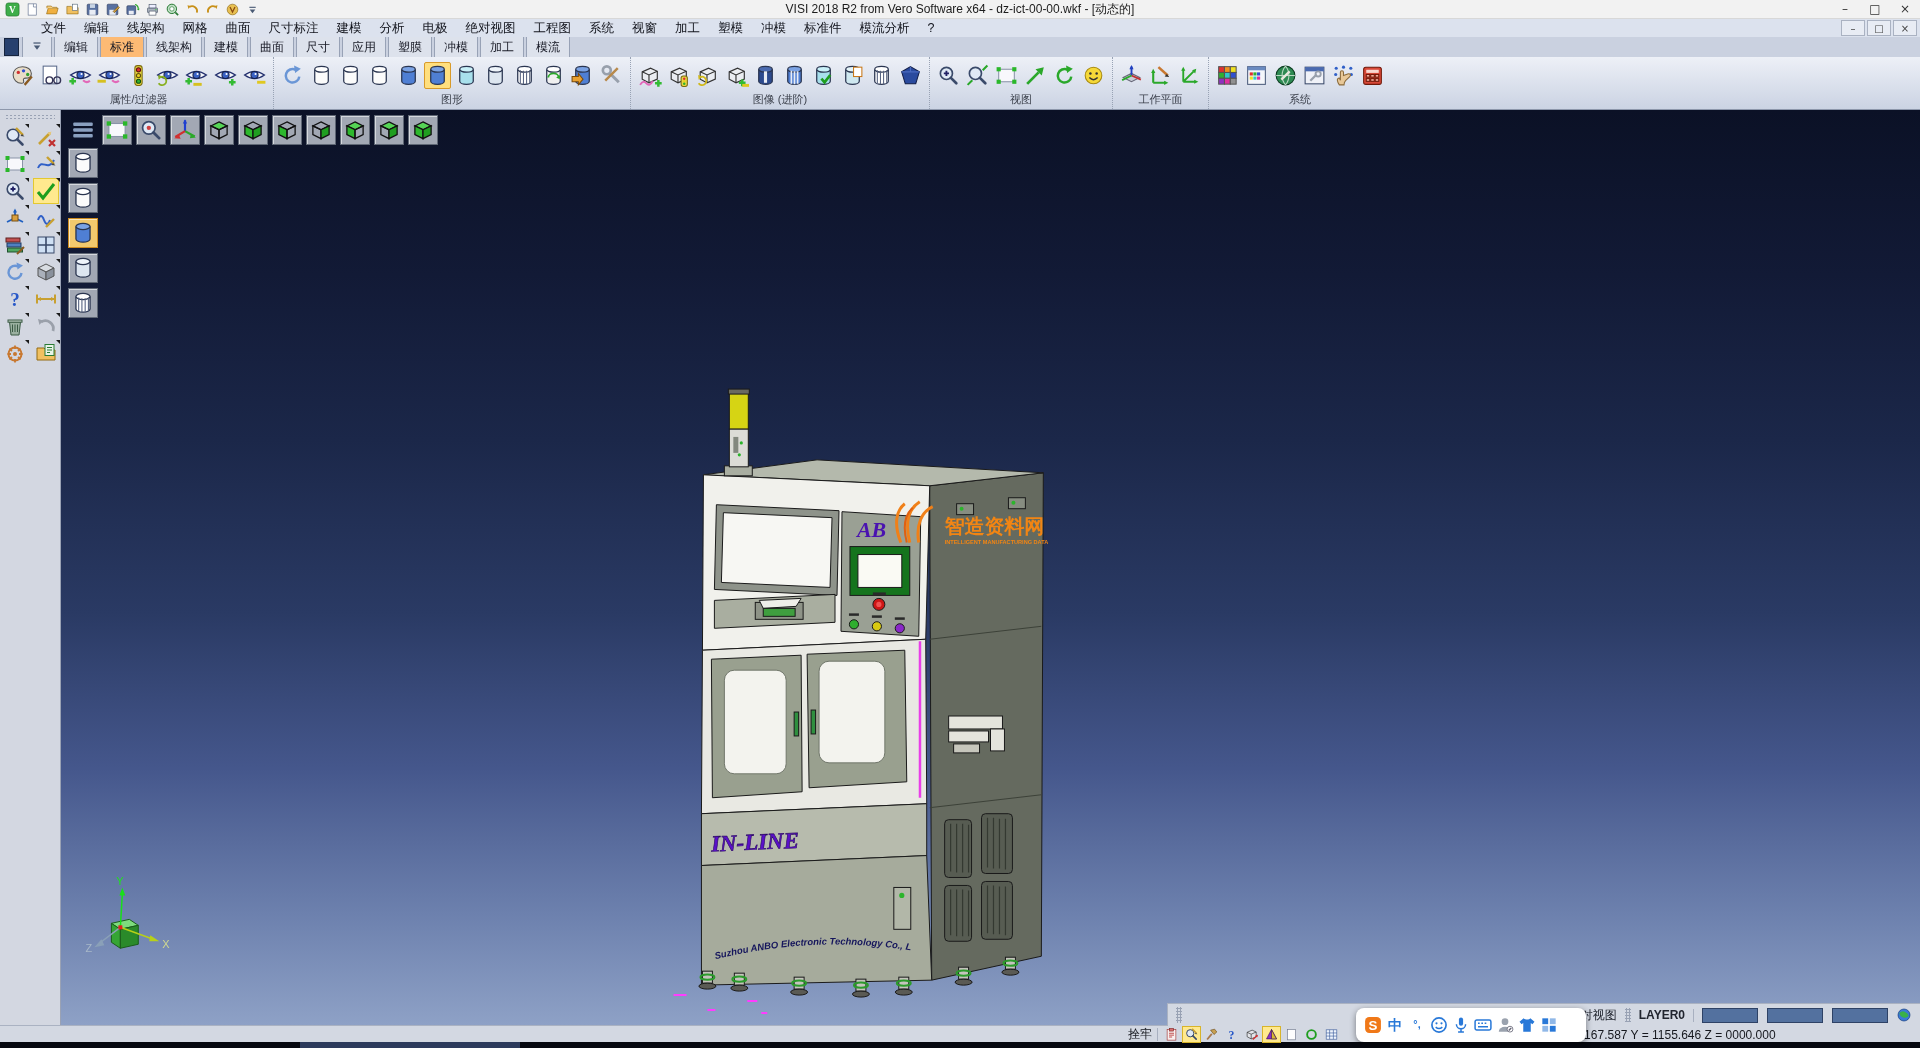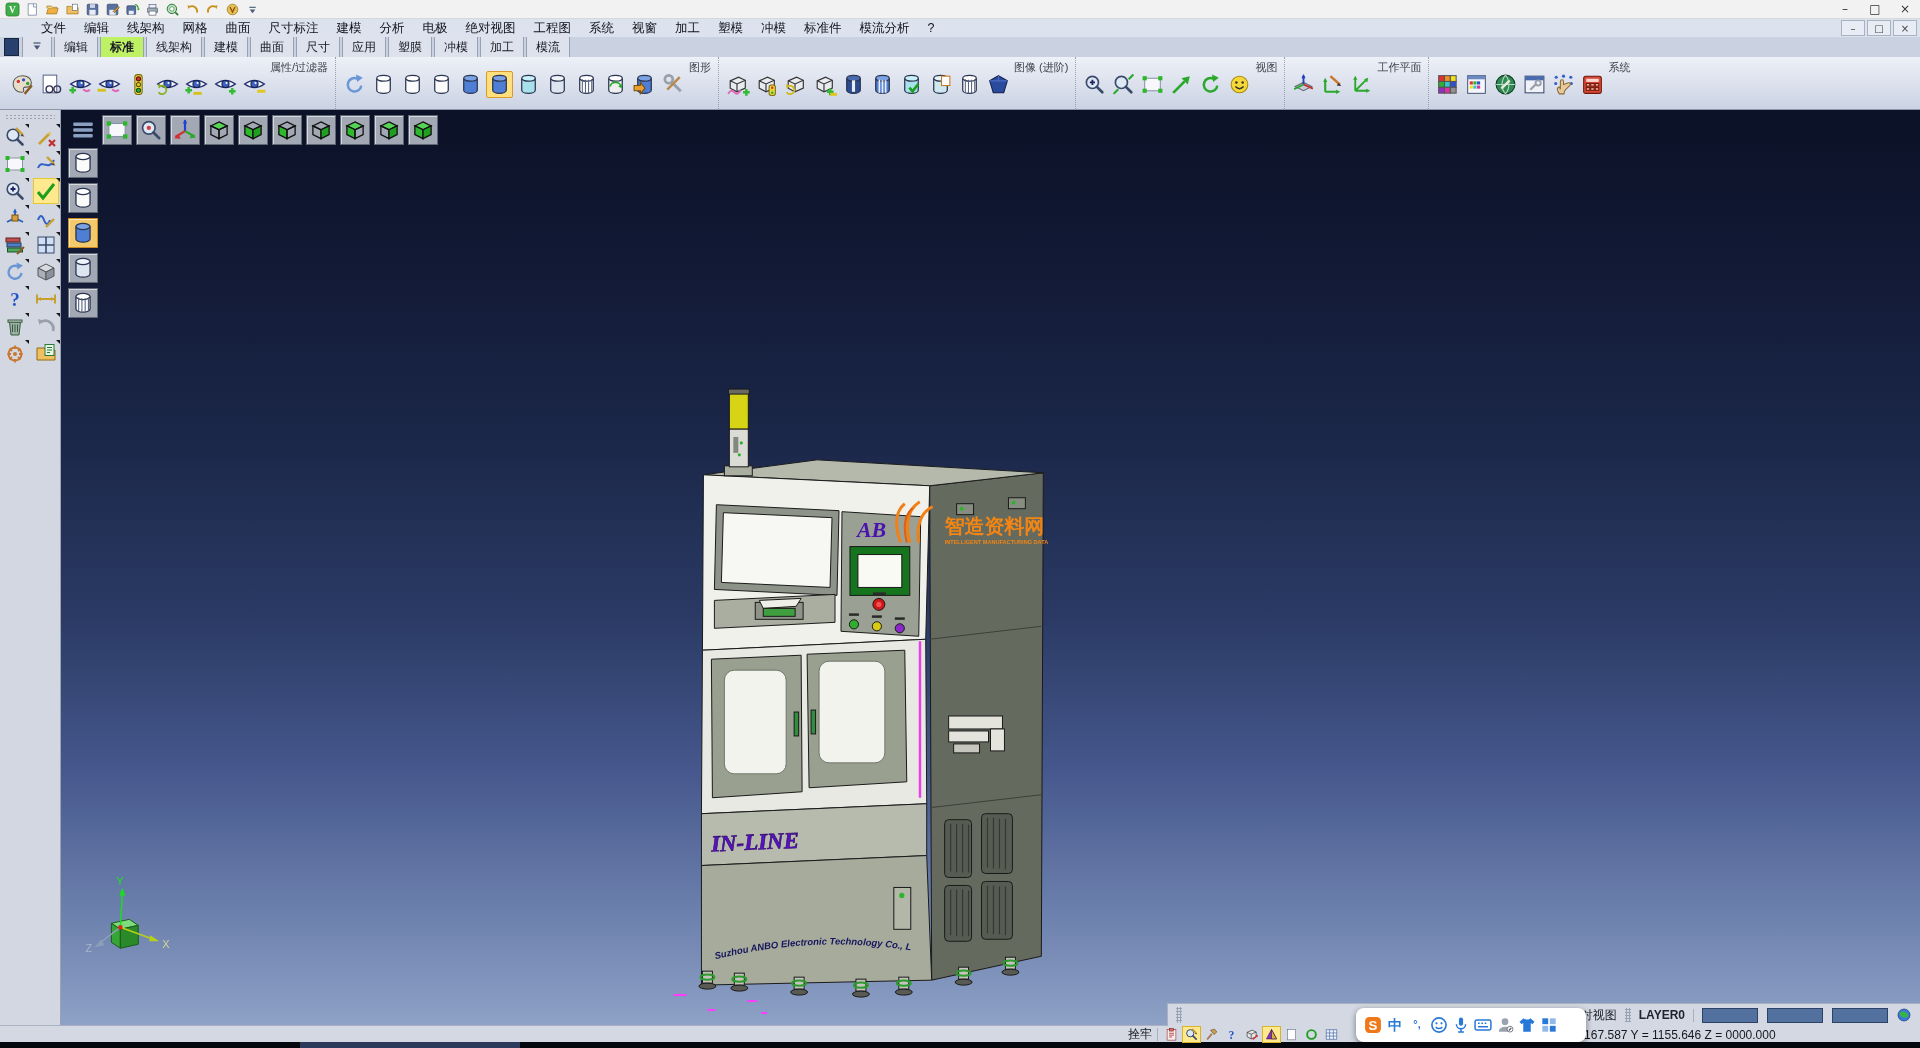--- a/index.html
+++ b/index.html
@@ -20,25 +20,25 @@
   .menubar{height:18px;background:#dce2ee;display:flex;align-items:center;font-size:12.5px;color:#10121a;position:relative;flex:0 0 18px;padding-left:32px;}
   .menu-item{padding:0 9px;height:100%;display:flex;align-items:center;white-space:nowrap}
   .mdi{position:absolute;right:3px;display:flex;gap:2px}
   .mdi .wc{width:22px;height:14px;font-size:10px;background:#e8ecf4;border:1px solid #aab2c2;color:#444}
 
   
   .tabbar{height:20px;background:#cad1e0;display:flex;align-items:flex-end;padding-left:2px;font-size:12px;flex:0 0 20px;}
   .tab-logo{width:13px;height:16px;background:#27406e;border:1px solid #16243e;margin:0 3px 1px 2px}
   .tab-drop{width:20px;height:17px;background:#dde2ec;border:1px solid #98a2b6;border-bottom:0;margin-right:2px;padding:3px 4px}
   .tab{background:#dde2ec;border:1px solid #98a2b6;border-bottom:0;padding:2px 9px 1px;margin-right:2px;color:#181a26;white-space:nowrap}
-  .tab.active{background:#bef264;font-weight:700}
+  .tab.active{background:#fdba74;font-weight:400}
 
   
   .ribbon{height:52px;display:flex;background:linear-gradient(#edf0f7,#cbd3e3);border-bottom:1px solid #8d97ab;flex:0 0 52px;padding-left:4px}
-  .rgroup{display:flex;flex-direction:row;padding:2px 5px 0;}
+  .rgroup{display:flex;flex-direction:column;padding:2px 5px 0;}
   .rgroup + .rgroup{border-left:1px dotted #98a2b4}
   .ricons{display:flex;gap:2px;align-items:center;flex:1}
   .ric{width:25px;height:25px;border:1px solid transparent;padding:0}
   .ric.hl{background:#ffdf7e;border-color:#d89a2a;border-radius:2px}
   .rlabel{font-size:11px;color:#3a3f4a;text-align:center;padding:1px 2px 2px;white-space:nowrap}
 
   
   .main{flex:1;display:flex;min-height:0}
   .sidebar{width:60px;min-width:60px;background:#d3d7e1;border-right:1px solid #9aa2b4;padding-top:2px}
   .sb-grip{height:6px;margin:2px 5px;background-image:radial-gradient(#99a2b4 1px,transparent 1.2px);background-size:4px 3px}
@@ -169,20 +169,21 @@
             <path d="M8 8 l4 8 4-8" fill="none" stroke="#8a4a10" stroke-width="2"></path>
           </svg>
         </div>
         <div class="qic ic">
           <svg viewBox="0 0 24 24">
             <path d="M7 8.5 h10" stroke="#4a5a74" stroke-width="1.8"></path>
             <path d="M7.5 12 h9 l-4.5 6 z" fill="#4a5a74"></path>
           </svg>
         </div>
       </div>
+    <div class="win-title">VISI 2018 R2 from Vero Software x64 - dz-ict-00-00.wkf - [动态的]</div>
     <div class="wincontrols" id="wincontrols">
         <div class="wc">–</div>
         <div class="wc">□</div>
         <div class="wc">×</div>
       </div>
   </div>
 
   <div class="menubar">
     <div id="menuitems" style="display:flex;height:100%">
         <div class="menu-item">文件</div>

